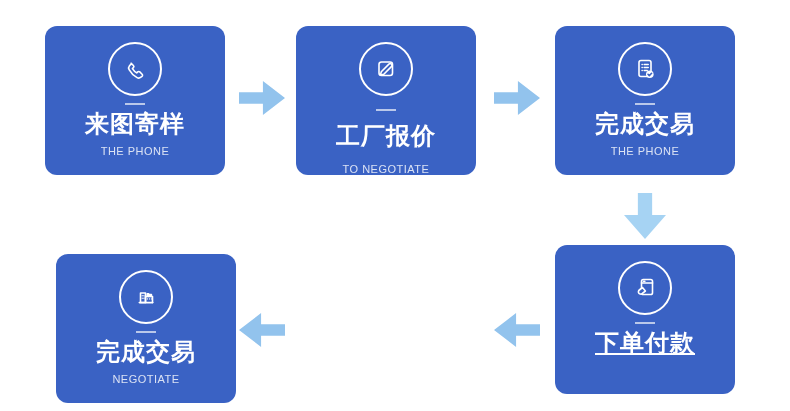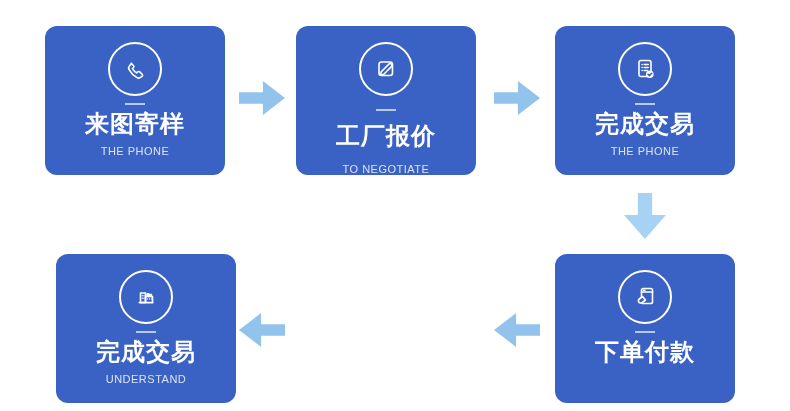--- a/index.html
+++ b/index.html
@@ -26,21 +26,21 @@
     border-radius:12px;
     display:flex;flex-direction:column;align-items:center;
     padding-top:16px;
     color:#fff;
   }
   .pos-r1c1{left:45px;top:26px;}
   .pos-r1c2{left:296px;top:26px;justify-content:space-between;}
   .pos-r1c3{left:555px;top:26px;}
   .pos-r2c1{left:56px;top:254px;}
   .pos-r2c2{left:300px;top:254px;}
-  .pos-r2c3{left:555px;top:254px;}
+  .pos-r2c3{left:555px;top:245px;text-decoration:underline;}
   .icon-circle{
     width:54px;height:54px;
     border:2px solid #ffffff;
     border-radius:50%;
     display:flex;align-items:center;justify-content:center;
     flex:0 0 auto;
   }
   .icon-circle svg{width:32px;height:32px;display:block;}
   .st{stroke:#ffffff;stroke-width:1.6;fill:none;stroke-linecap:round;stroke-linejoin:round;}
   .icon-fill-card{fill:var(--card);}
@@ -151,21 +151,21 @@
         <rect class="icon-fill-white" x="13.4" y="14" width="1" height="1.4"></rect>
         <rect class="icon-fill-white" x="11.7" y="16.6" width="1" height="1.4"></rect>
         <rect class="icon-fill-white" x="13.4" y="16.6" width="1" height="1.4"></rect>
         <rect class="icon-fill-white" x="16.9" y="17.4" width="1.1" height="1.1"></rect>
         <rect class="icon-fill-white" x="18.9" y="17.4" width="1.1" height="1.1"></rect>
         <rect class="icon-fill-white" x="20.8" y="17.4" width="1.1" height="1.1"></rect>
       </svg>
     </div>
     <div class="divider"></div>
     <div class="step-title">完成交易</div>
-    <div class="step-subtitle">UNDERSTAND</div>
+    <div class="step-subtitle">NEGOTIATE</div>
   </div>
 
   <div class="flow-arrow arrow-right a1"></div>
   <div class="flow-arrow arrow-right a2"></div>
   <div class="flow-arrow arrow-down a3"></div>
   <div class="flow-arrow arrow-left a4"></div>
   <div class="flow-arrow arrow-left a5"></div>
 
 </div>
 

